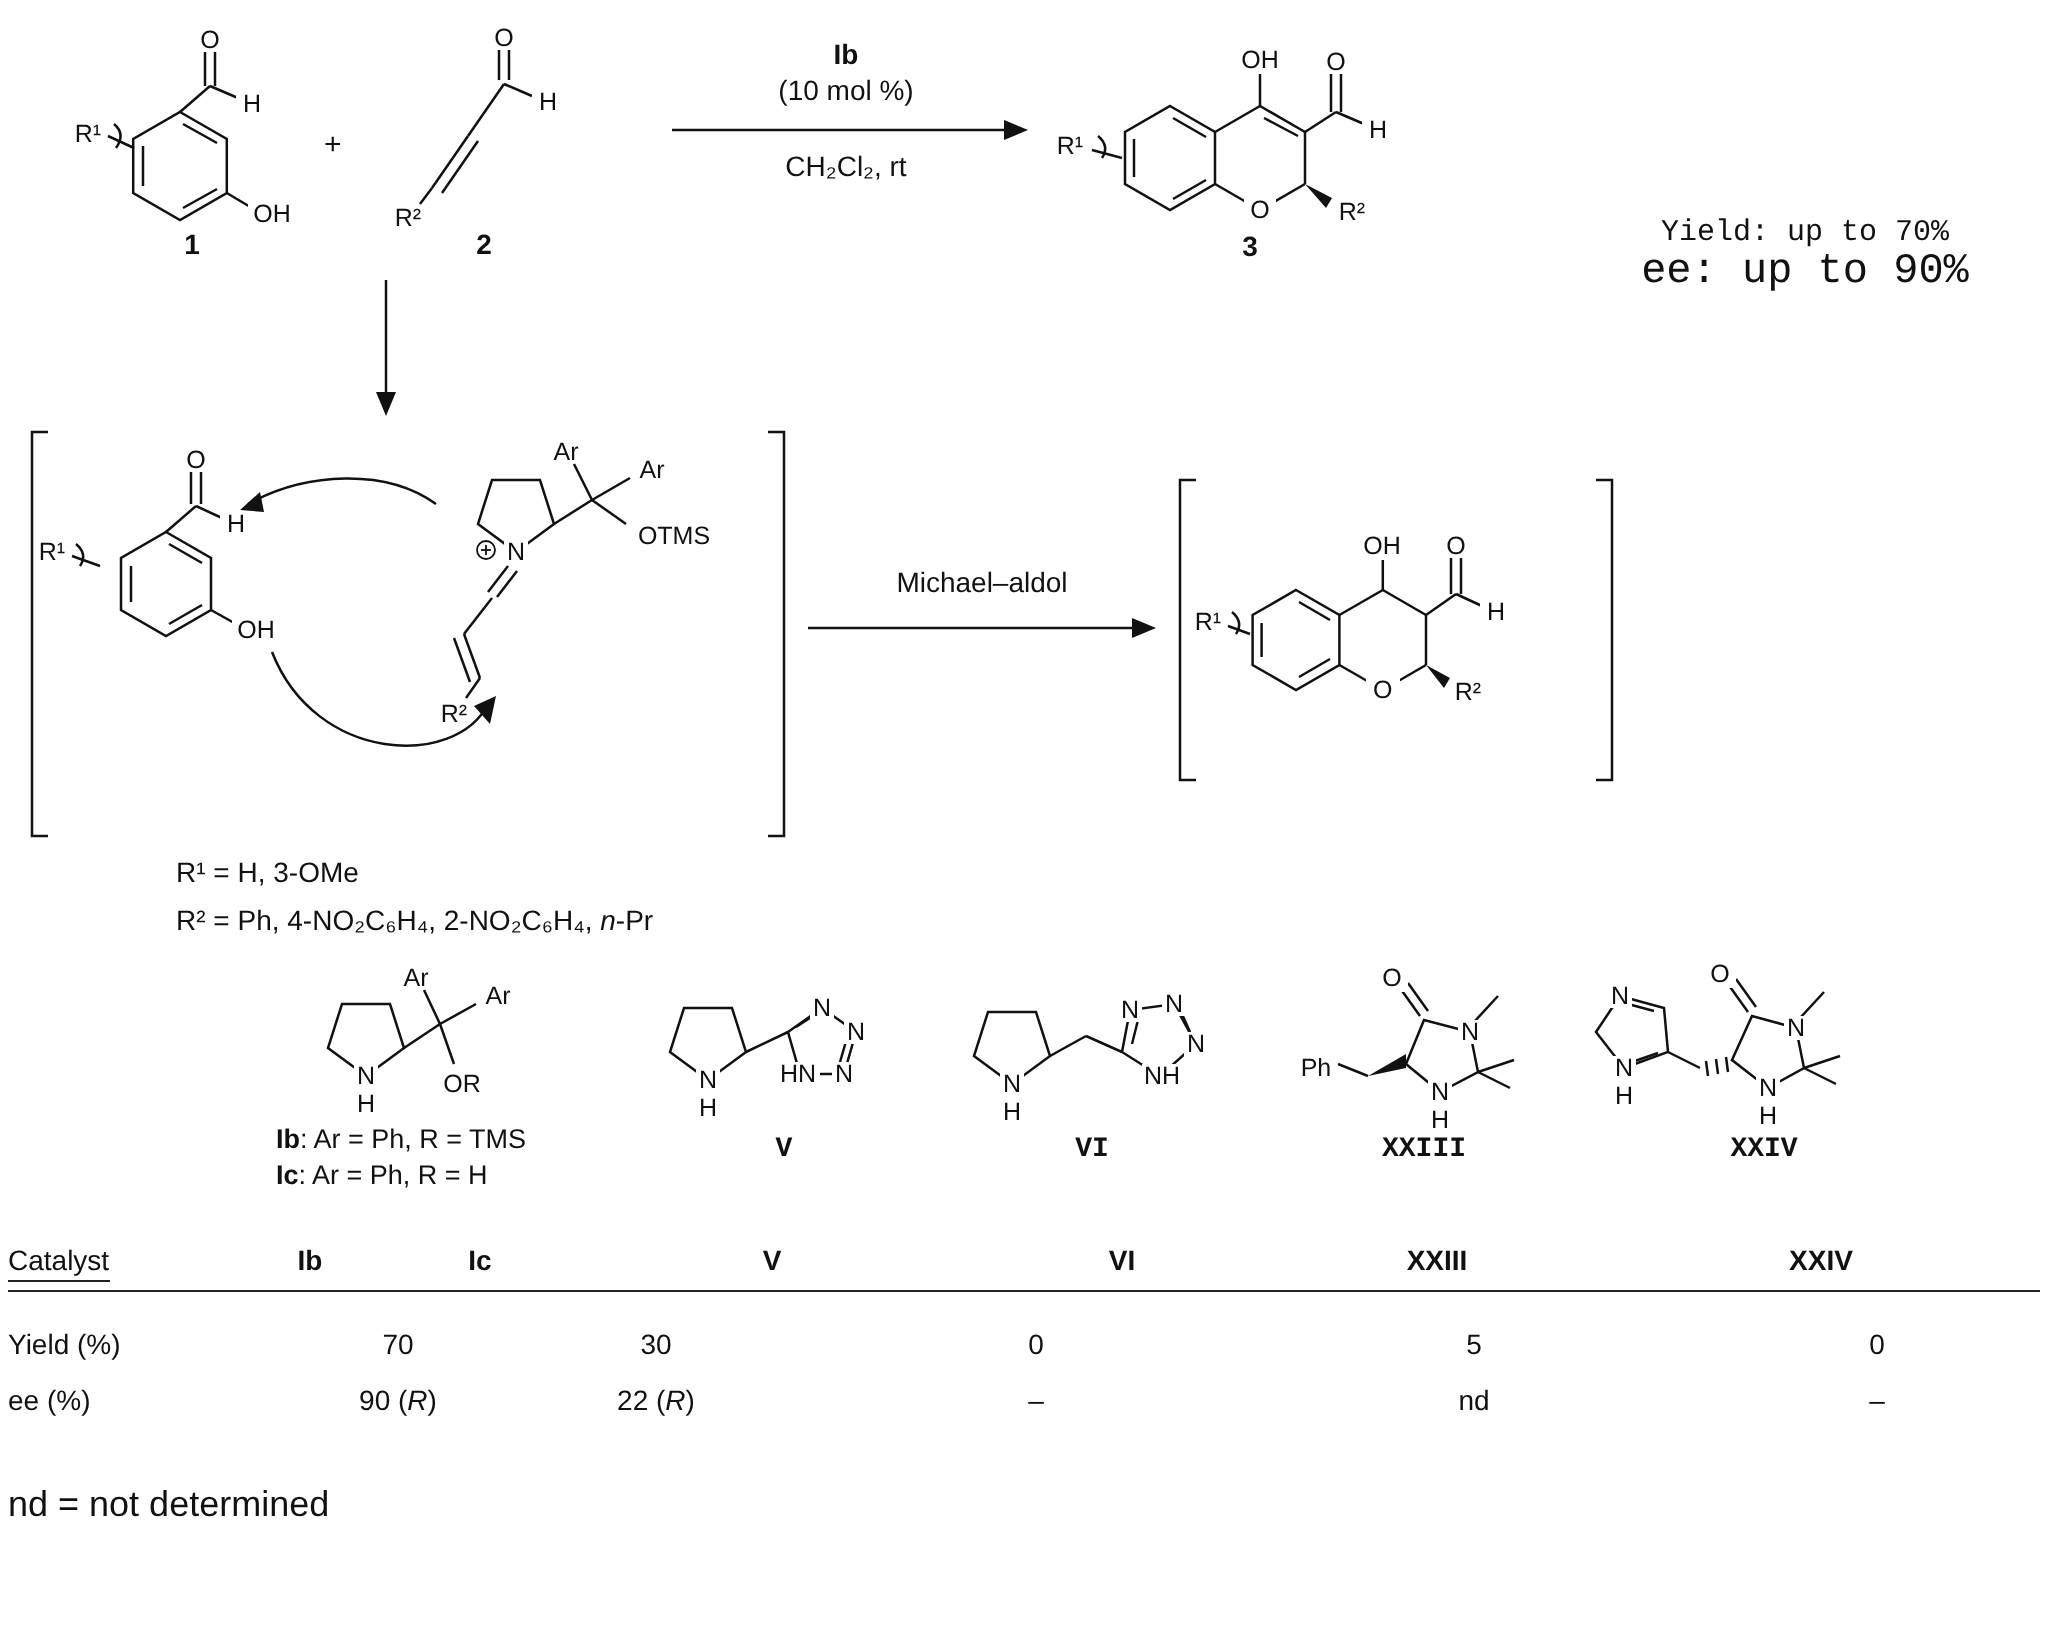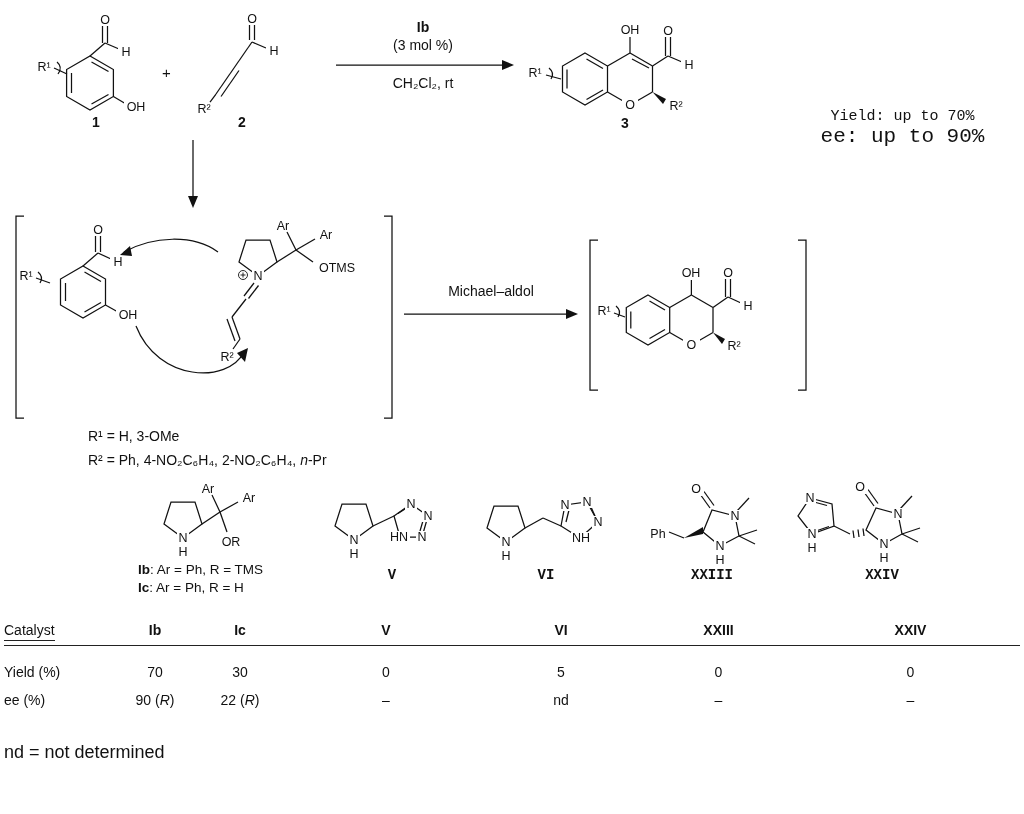--- a/index.html
+++ b/index.html
@@ -18,21 +18,21 @@
   .arrowblock{display:flex;flex-direction:column;align-items:center;}
   .arrowblock .txt{line-height:18px;}
   
   .rtable{position:absolute;left:4px;top:622px;width:1016px;font-size:14px;}
   .trow{display:grid;grid-template-columns:112px 78px 92px 200px 150px 165px 1fr;align-items:end;}
   .thead{border-bottom:1.5px solid #222;padding-bottom:7px;}
   .tcell{text-align:center;font-weight:bold;}
   .tcell.first{text-align:left;font-weight:normal;}
   .tcell.first span{border-bottom:1.2px solid #222;padding-bottom:2px;}
   .tdata .tcell{font-weight:normal;}
-  .tdata{margin-top:18px;}
+  .tdata{margin-top:18px;gap:44px;}
   .tdata2{margin-top:12px;}
   .footnote{margin-top:34px;font-size:18px;}
 </style>
 </head>
 <body>
 
 <div class="canvas">
 
   <div class="abs struct" style="left:30px;top:6px;">
     <svg width="150" height="125" viewBox="0 0 150 125">
@@ -87,21 +87,21 @@
           <rect x="76" y="38" width="16" height="13"></rect>
           <text x="84" y="49">H</text>
         </g>
       <text x="14" y="107">R²</text>
       <text x="52" y="121" class="lbl">2</text>
     </svg>
   </div>
 
   <div class="abs arrowblock" style="left:332px;top:18px;width:182px;">
     <span class="txt b">Ib</span>
-    <span class="txt">(3 mol %)</span>
+    <span class="txt">(10 mol %)</span>
     <svg class="struct" width="182" height="14" viewBox="0 0 182 14" style="margin-top:4px;">
       <path d="M4,7 L170,7"></path>
         <polygon points="170,2 182,7 170,12"></polygon>
     </svg>
     <span class="txt" style="margin-top:2px;">CH₂Cl₂, rt</span>
   </div>
 
   <div class="abs struct" style="left:525px;top:4px;">
     <svg width="185" height="128" viewBox="0 0 185 128">
       <g>

